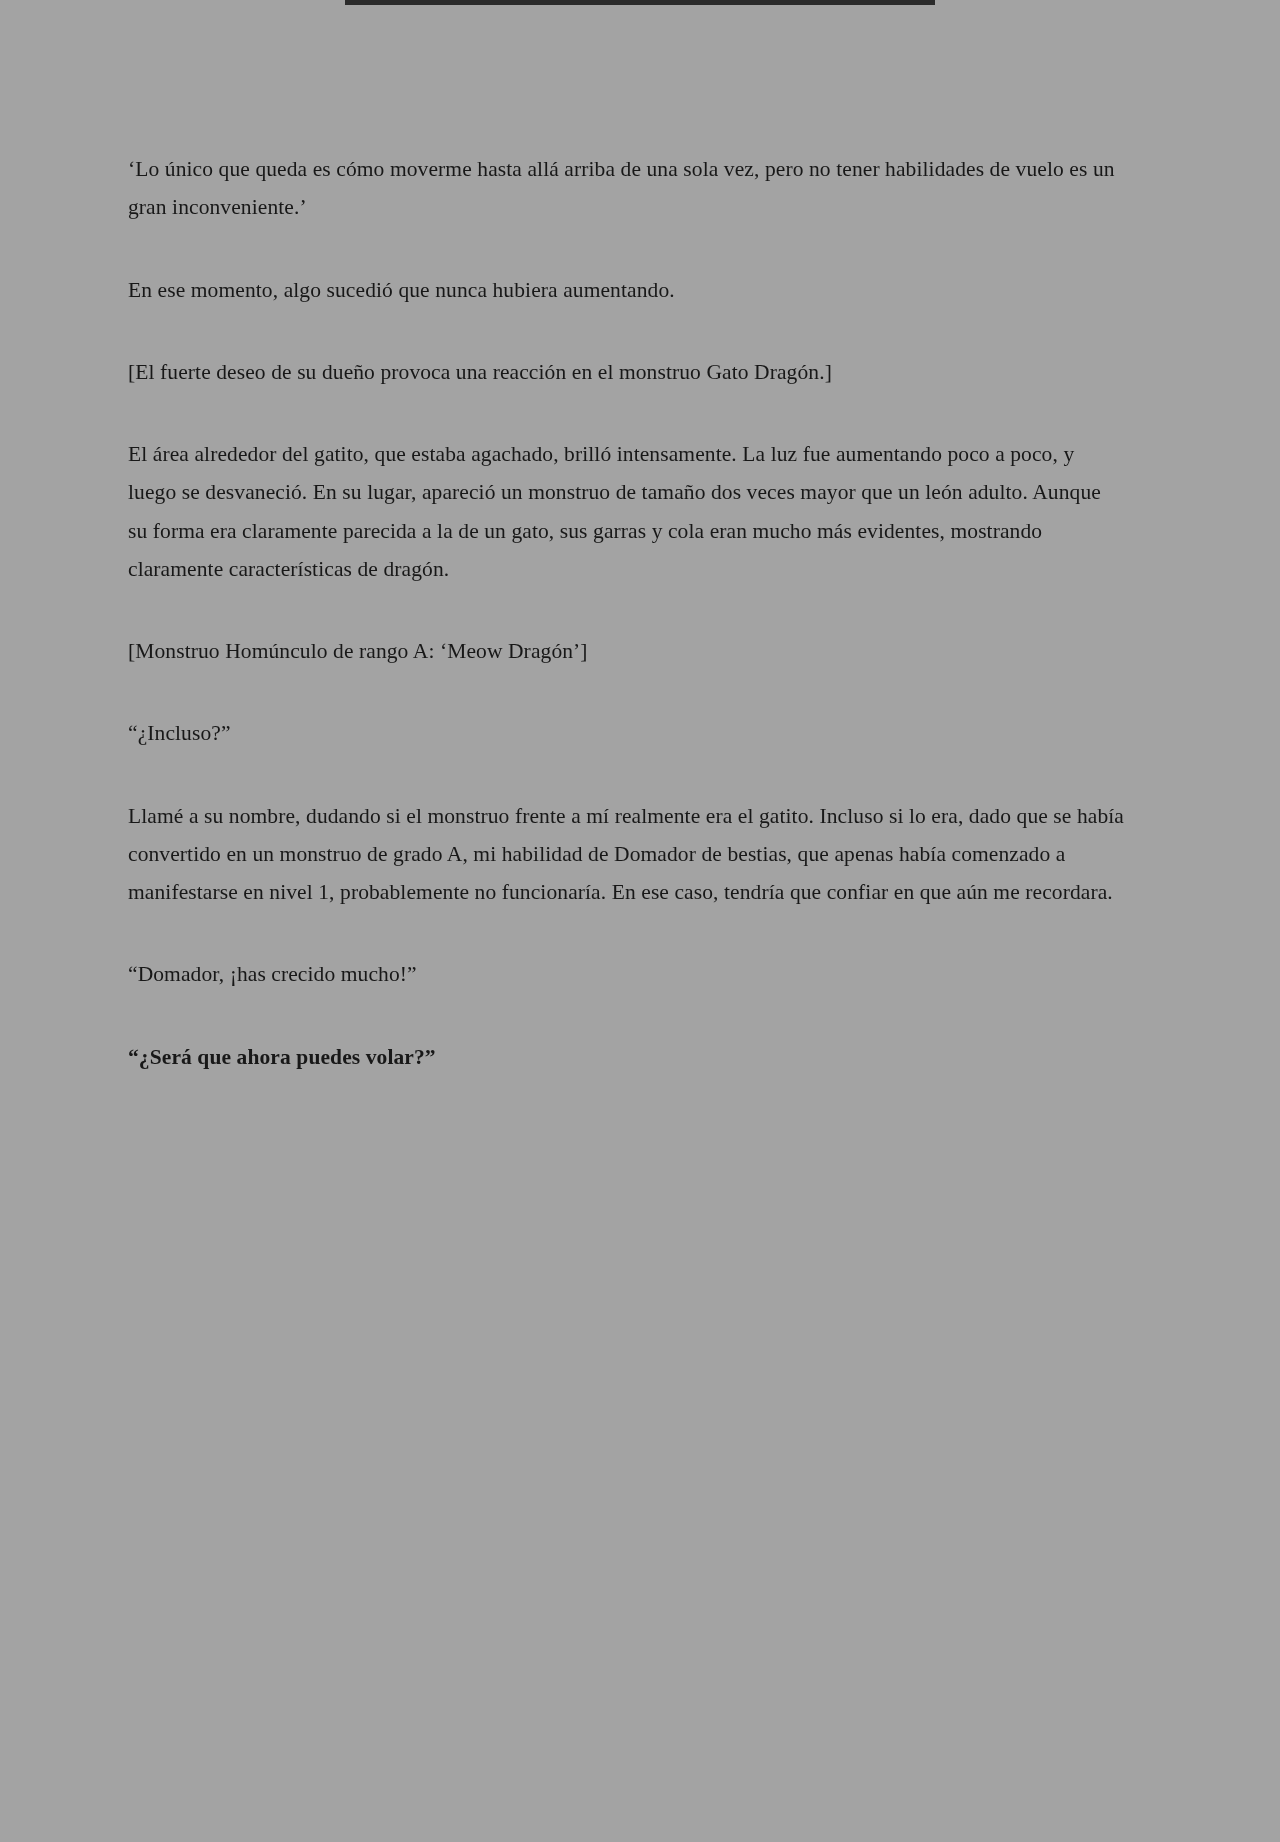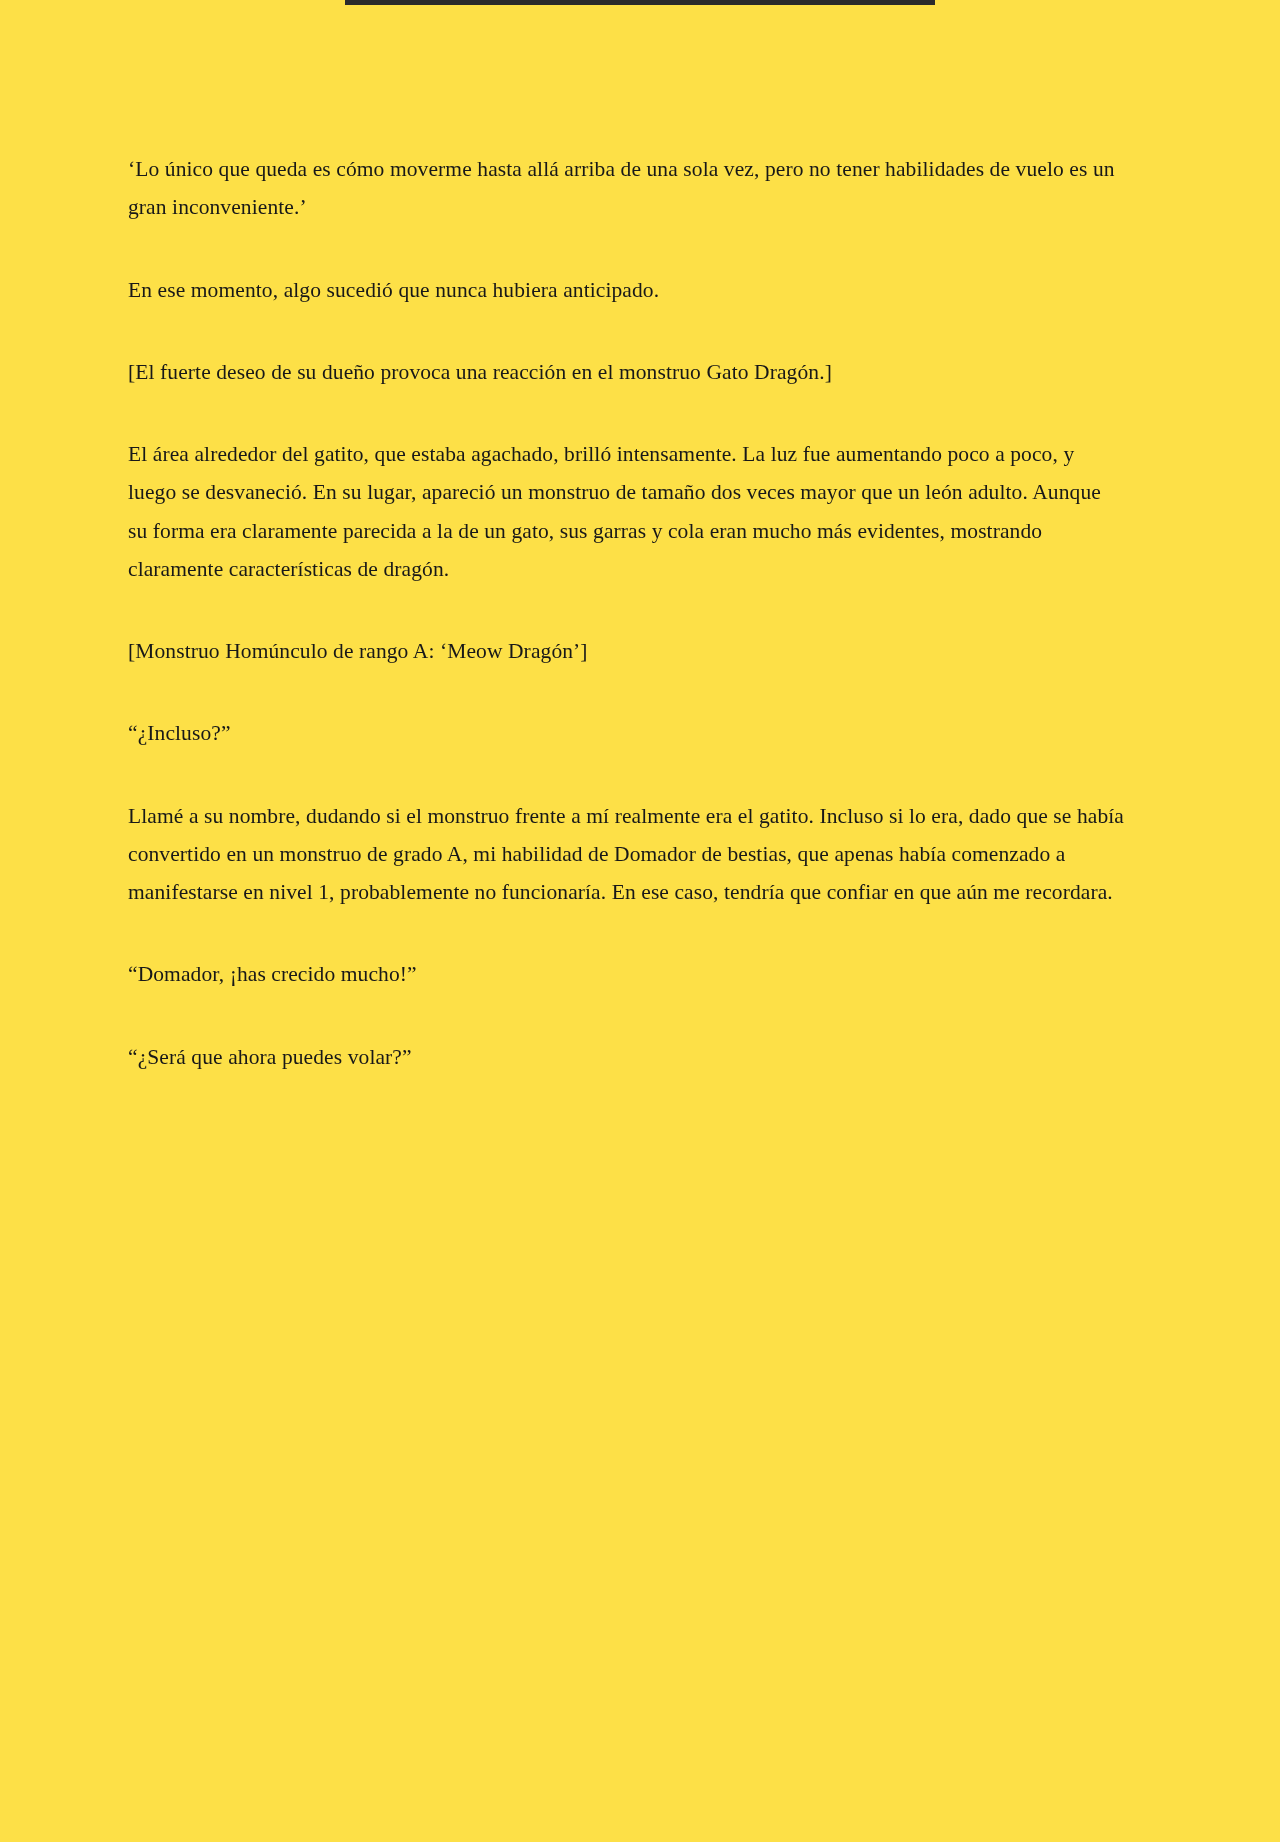--- a/index.html
+++ b/index.html
@@ -10,21 +10,21 @@
   body {
     width: 1280px;
     min-height: 1842px;
     font-family: "Liberation Serif", "DejaVu Serif", serif;
     color: #1a1a1a;
   }
   .page {
     position: relative;
     width: 1280px;
     min-height: 1842px;
-    background: #fde047;
+    background: #a3a3a3;
     box-sizing: border-box;
   }
   
   .top-strip {
     position: absolute;
     top: 0;
     left: 345px;
     width: 590px;
     height: 5px;
     background: #2b2b2b;
@@ -35,32 +35,33 @@
   p.para {
     margin: 0 0 44px 0;
     font-size: 21.5px;
     line-height: 1.78;
     text-align: left;
     letter-spacing: 0.1px;
     color: #181818;
   }
   p.para:last-child {
     margin-bottom: 0;
+    font-weight: bold;
   }
 </style>
 </head>
 <body>
 
 <div class="page">
 
   <div class="top-strip"></div>
 
   <div class="content">
     <p class="para">‘Lo único que queda es cómo moverme hasta allá arriba de una sola vez, pero no tener habilidades de vuelo es un gran inconveniente.’</p>
-    <p class="para">En ese momento, algo sucedió que nunca hubiera anticipado.</p>
+    <p class="para">En ese momento, algo sucedió que nunca hubiera aumentando.</p>
     <p class="para">[El fuerte deseo de su dueño provoca una reacción en el monstruo Gato Dragón.]</p>
     <p class="para">El área alrededor del gatito, que estaba agachado, brilló intensamente. La luz fue aumentando poco a poco, y luego se desvaneció. En su lugar, apareció un monstruo de tamaño dos veces mayor que un león adulto. Aunque su forma era claramente parecida a la de un gato, sus garras y cola eran mucho más evidentes, mostrando claramente características de dragón.</p>
     <p class="para">[Monstruo Homúnculo de rango A: ‘Meow Dragón’]</p>
     <p class="para">“¿Incluso?”</p>
     <p class="para">Llamé a su nombre, dudando si el monstruo frente a mí realmente era el gatito. Incluso si lo era, dado que se había convertido en un monstruo de grado A, mi habilidad de Domador de bestias, que apenas había comenzado a manifestarse en nivel 1, probablemente no funcionaría. En ese caso, tendría que confiar en que aún me recordara.</p>
     <p class="para">“Domador, ¡has crecido mucho!”</p>
     <p class="para">“¿Será que ahora puedes volar?”</p>
   </div>
 
 </div>

